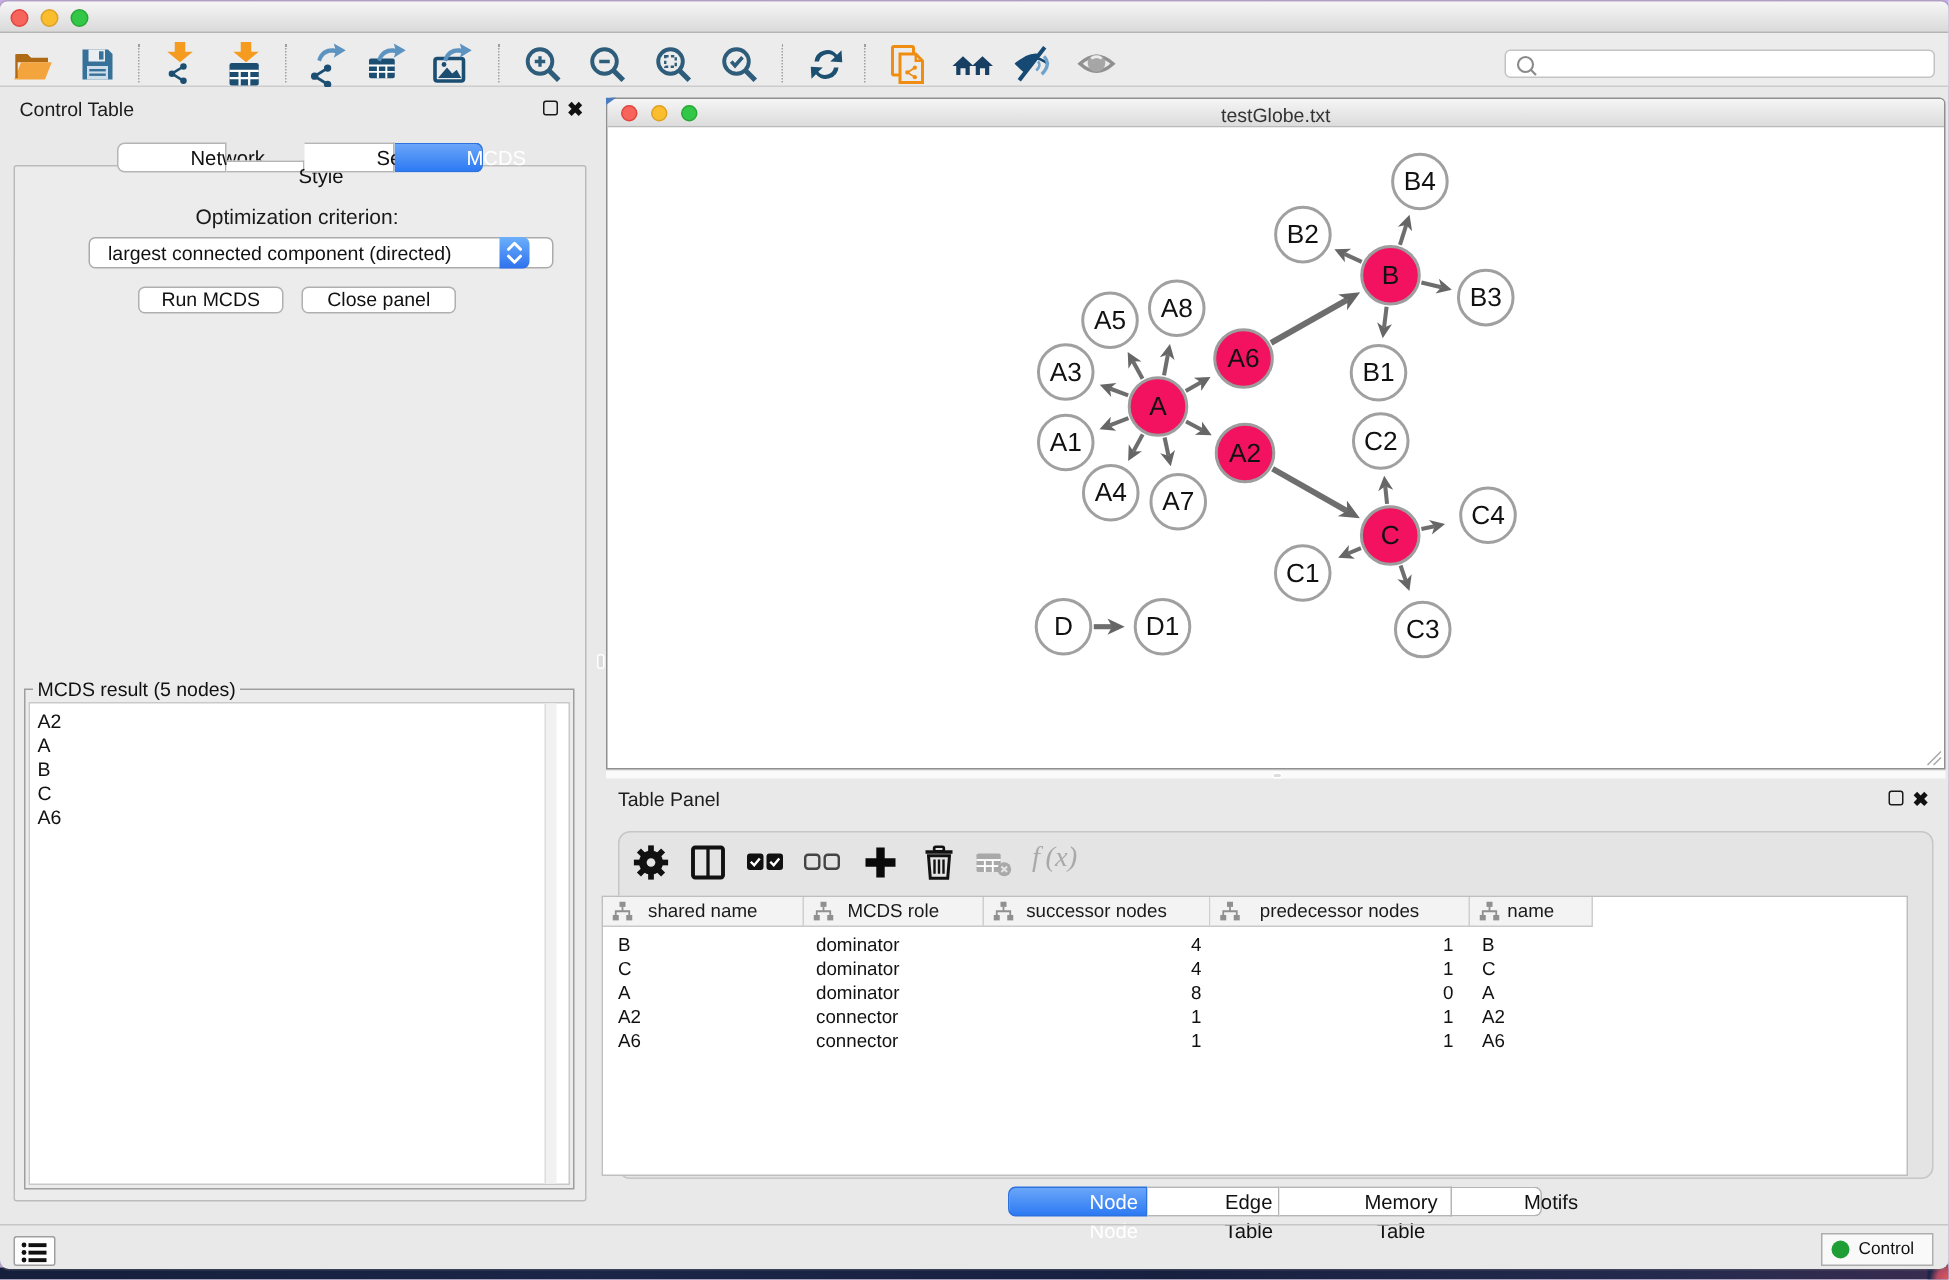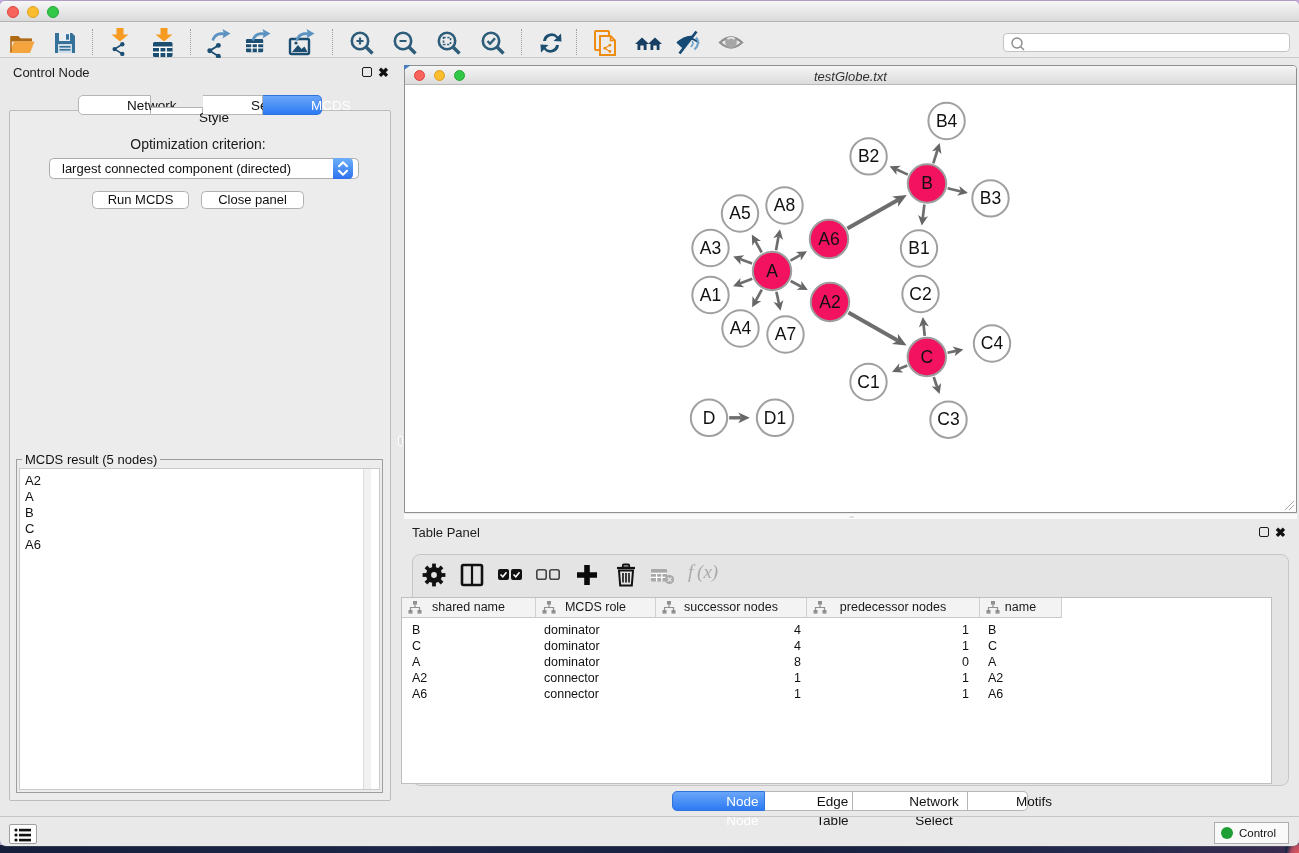--- a/index.html
+++ b/index.html
@@ -19,32 +19,32 @@
 #cp-title { left:13px; top:64px; font-size:13px; color:#1c1c1c; }
 .winbtn-sq { position:absolute; width:10px; height:10px; border:1.7px solid #1a1a1a; border-radius:2px; }
 .winbtn-x { position:absolute; font-size:13px; font-weight:bold; color:#111; }
 .tabseg { position:absolute; display:flex; height:20px; }
 .tabseg .tb { border:1px solid #b5b5b5; border-left:none; background:#fff; color:#111; font-size:13.5px; text-align:center; line-height:19px;padding-left:48px; }
 .tabseg .tb:first-child { border-left:1px solid #b5b5b5; border-radius:5px 0 0 5px; }
 .tabseg .tb:last-child { border-radius:0 5px 5px 0; }
 .tabseg .tb.sel { background:linear-gradient(#6aa6f9,#2d7af3); color:#fff; border-color:#2d72dd;text-align:center; }
 #cp-box { left:9px; top:109px; width:382px; height:691px; border:1px solid #bcbcbc; background:#ececec; border-radius:2px; }
 #opt-label { left:0; top:135px; width:396px; text-align:center; font-size:14px; color:#1a1a1a; }
-#dropdown { left:49px; top:157px; width:310px; height:21px; background:#fff; border:1px solid #ababab; border-radius:4.5px; font-size:13px; color:#111; line-height:19px; padding-left:12px; }
+#dropdown { left:59px; top:157px; width:310px; height:21px; background:#fff; border:1px solid #ababab; border-radius:4.5px; font-size:13px; color:#111; line-height:19px; padding-left:12px; }
 #dd-btn { left:333px; top:157px; width:20px; height:21px; border-radius:0 4.5px 4.5px 0; background:linear-gradient(#6cb0fc,#2e71ee); }
 .btn { position:absolute; height:18px; background:#fff; border:1px solid #b0b0b0; border-radius:4.5px; font-size:13px; color:#111; text-align:center; line-height:16px; }
 #mcds-group { left:16px; top:458px; width:367px; height:334px; border:1px solid #9e9e9e; }
 #mcds-label { left:22px; top:451px; font-size:13px; color:#111; background:#ececec; padding:0 3px; }
 #mcds-list { left:19px; top:467px; width:361px; height:322px; background:#fff; border:1px solid #c9c9c9; font-size:13px; color:#111; line-height:16px; padding:4px 0 0 5px; }
 #mcds-scroll { left:363px; top:468px; width:8px; height:320px; background:#f1f1f1; border-left:1px solid #ddd; }
 
 #netwin { left:404px; top:64px; width:893px; height:448px; background:#fff; border:1px solid #8f8f8f; border-radius:4px 4px 0 0; }
 #net-titlebar { left:0; top:0; width:891px; height:19px; background:linear-gradient(#f5f5f5,#dcdcdc); border-bottom:1px solid #b9b9b9; border-radius:3px 3px 0 0; }
 .nlight { position:absolute; top:3.5px; width:11px; height:11px; border-radius:50%; }
-#net-title { width:100%; text-align:center; top:3px; font-size:13px; color:#333;font-style:italic; }
+#net-title { width:100%; text-align:center; top:3px; font-size:13px; color:#333; }
 
 #tp-title { left:412px; top:524px; font-size:13px; color:#1c1c1c; }
 #tp-box { left:412px; top:553px; width:877px; height:232px; background:#e4e4e4; border:1px solid #c6c6c6; border-radius:8px; }
 #tp-table { left:401px; top:596px; width:871px; height:187px; background:#fff; border:1px solid #bfbfbf; }
 .th { position:absolute; top:0; height:20px; background:#f3f3f3; border-right:1px solid #cfcfcf; border-bottom:1px solid #c9c9c9; font-size:12.5px; color:#1a1a1a; text-align:center; line-height:19px; }
 .td { position:absolute; font-size:12.5px; color:#111; height:16px; line-height:16px; }
 
 #statusline { left:0; top:815px; width:1299px; border-top:1px solid #c6c6c6; }
 #listbtn { left:9px; top:823px; width:28px; height:20px; background:#fdfdfd; border:1px solid #9f9f9f; border-radius:2px; }
 #membtn { left:1214px; top:821px; width:75px; height:22px; background:#f9f9f9; border:1px solid #adadad; }
@@ -188,21 +188,21 @@
       <div class="tsep" style="left:521px"></div>
       <div class="tsep" style="left:576px"></div>
     <div class="abs" id="searchbox">
         <svg width="18" height="18" style="position:absolute;left:5px;top:1px">
           <circle cx="8" cy="8" r="5" fill="none" stroke="#8a8a8a" stroke-width="1.4"></circle>
           <line x1="11.7" y1="11.7" x2="15" y2="15" stroke="#8a8a8a" stroke-width="1.4"></line>
         </svg>
       </div>
   </div>
 
-  <div class="abs" id="cp-title">Control Node</div>
+  <div class="abs" id="cp-title">Control Table</div>
   <div class="winbtn-sq" style="left:362px; top:66px;"></div>
   <div class="winbtn-x" style="left:378px; top:64px;">✖</div>
   <div class="abs" id="cp-box"></div>
   <div class="tabseg" style="left:78px; top:94px;">
     <div class="tb" style="width:73px;">Network</div>
     <div class="tb" style="width:52px;margin-top:12px;">Style</div>
     <div class="tb" style="width:60px;">Select</div>
     <div class="tb sel" style="width:59px;">MCDS</div>
   </div>
   <div class="abs" id="opt-label">Optimization criterion:</div>
@@ -425,21 +425,21 @@
     <div class="td" style="left:586px; top:72px;">A2</div>
     <div class="td" style="left:10px; top:88px;">A6</div>
     <div class="td" style="left:142px; top:88px;">connector</div>
     <div class="td" style="left:254px; top:88px; width:145px; text-align:right;">1</div>
     <div class="td" style="left:405px; top:88px; width:162px; text-align:right;">1</div>
     <div class="td" style="left:586px; top:88px;">A6</div>
   </div>
   <div class="tabseg" style="left:672px; top:790px;">
     <div class="tb sel" style="width:93px;">Node Node</div>
     <div class="tb" style="width:88px;">Edge Table</div>
-    <div class="tb" style="width:115px;">Network Select</div>
+    <div class="tb" style="width:115px;">Memory Table</div>
     <div class="tb" style="width:60px;">Motifs</div>
   </div>
 
   <div class="abs" style="left:404px; top:513px; width:893px; height:5px; background:#fafafa;"></div>
   <div class="abs" style="left:398px; top:434.5px; width:5px; height:10.5px; background:#ddd; border:1px solid #fff; border-radius:2px;"></div>
   <div class="abs" style="left:847.5px; top:513.5px; width:7px; height:4.5px; background:#ddd; border:1px solid #fff; border-radius:2px;"></div>
   <svg class="abs" style="left:404px; top:64px;" width="7" height="5">
       <path d="M0 0 H7 L0 5 z" fill="#4a7dbf"></path>
     </svg>
   <div class="abs" id="statusline"></div>

